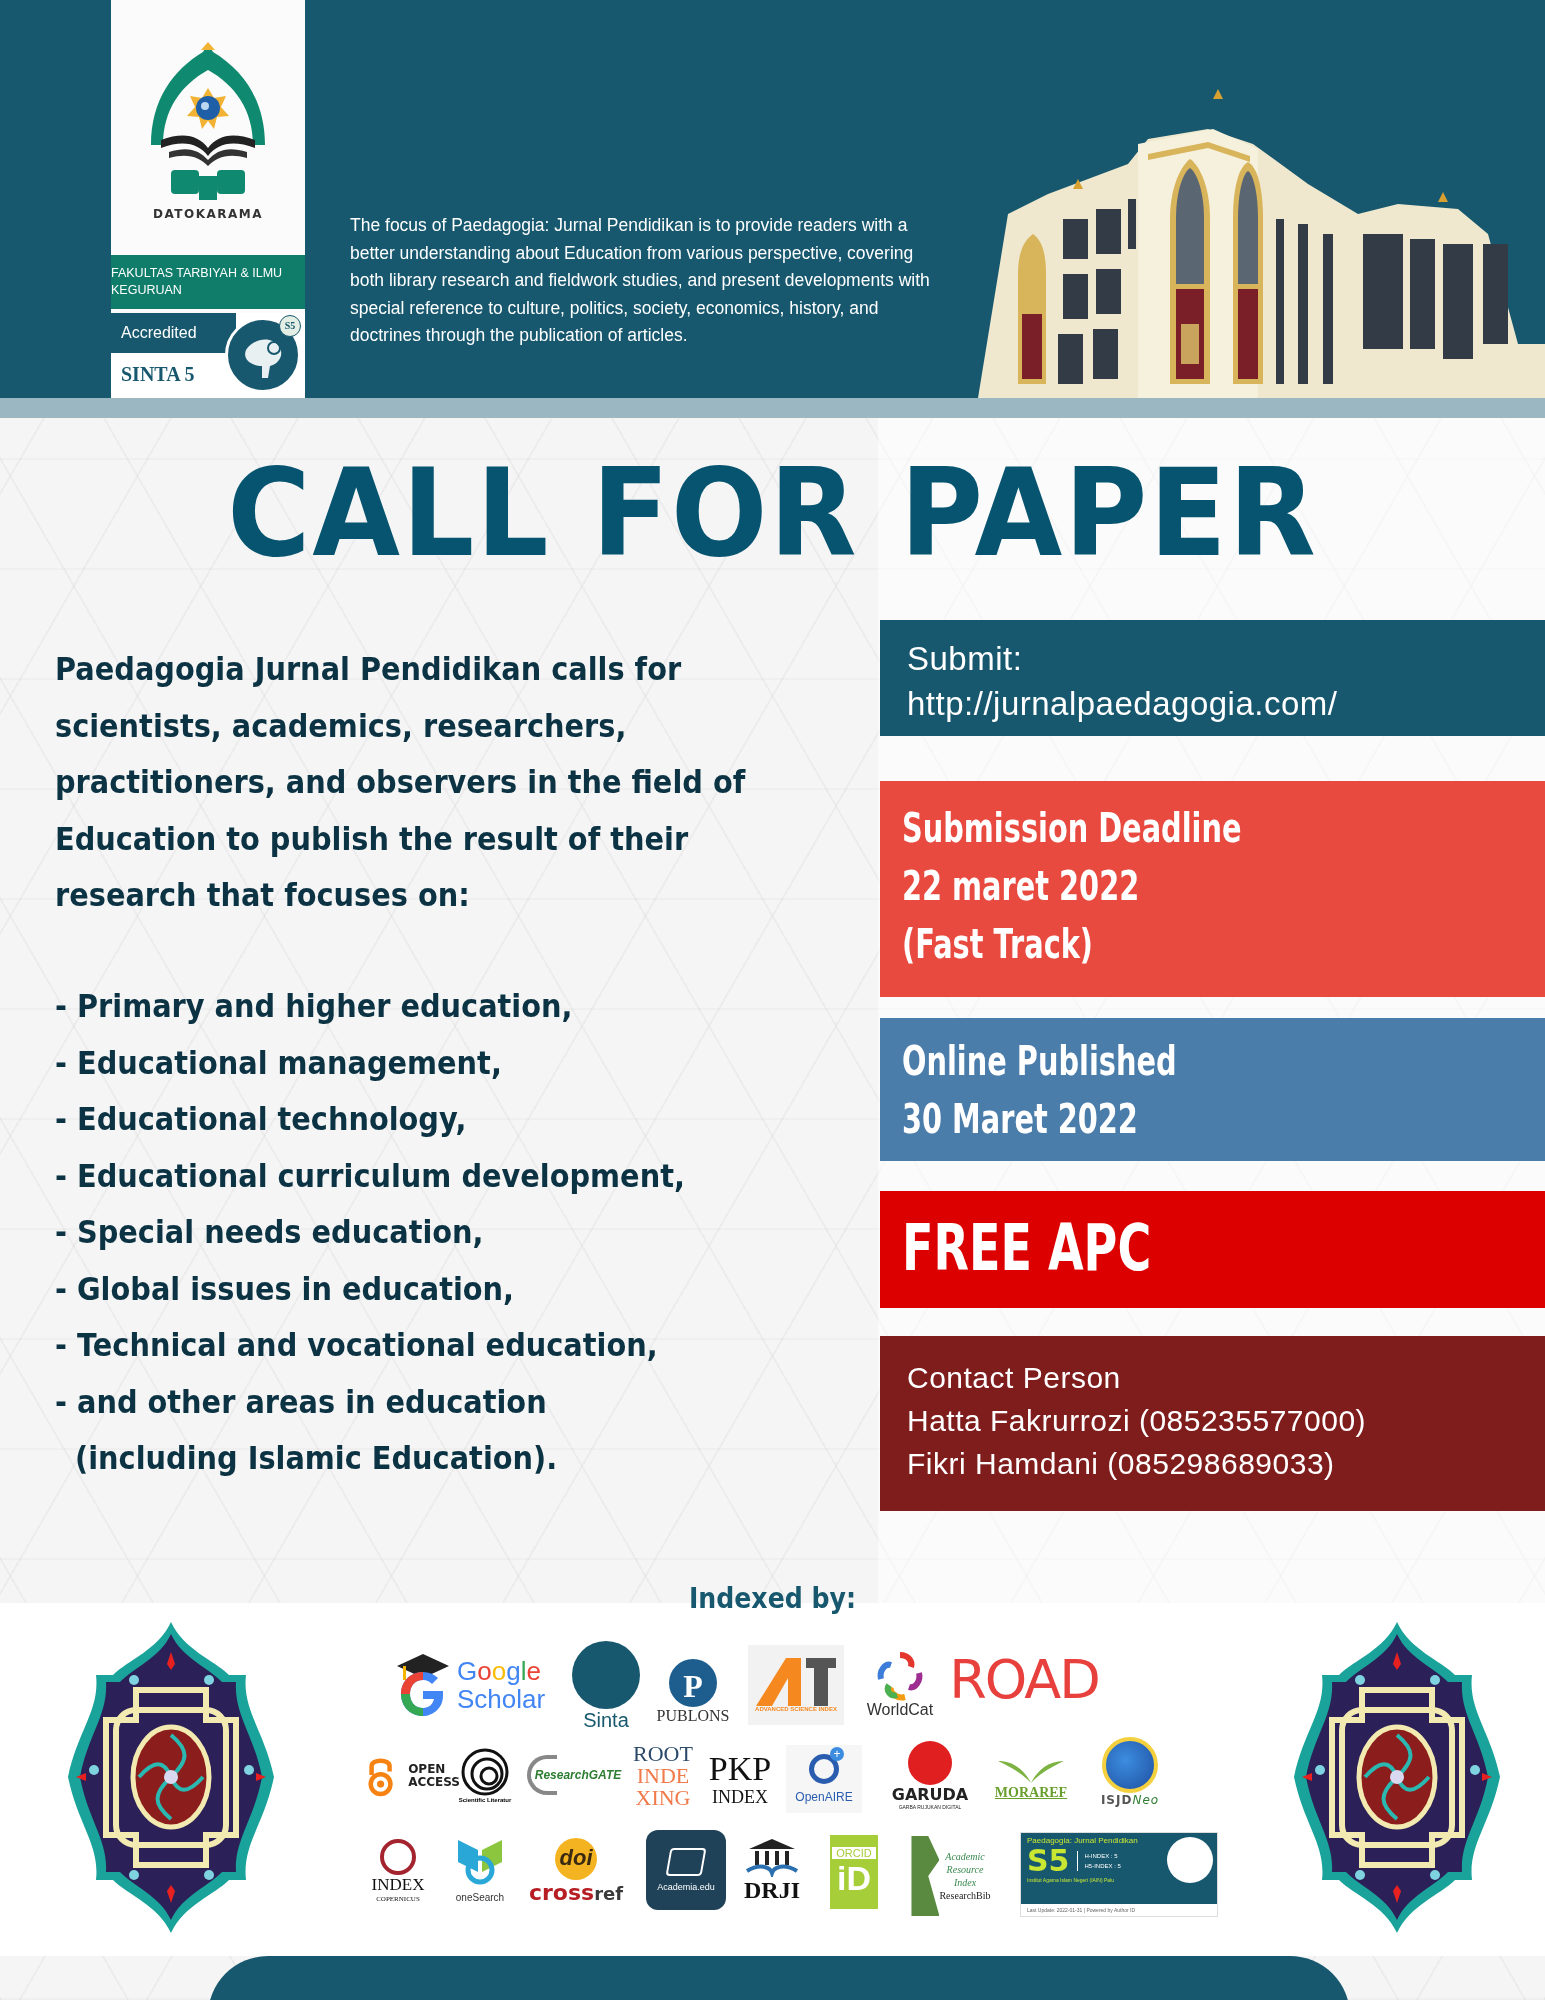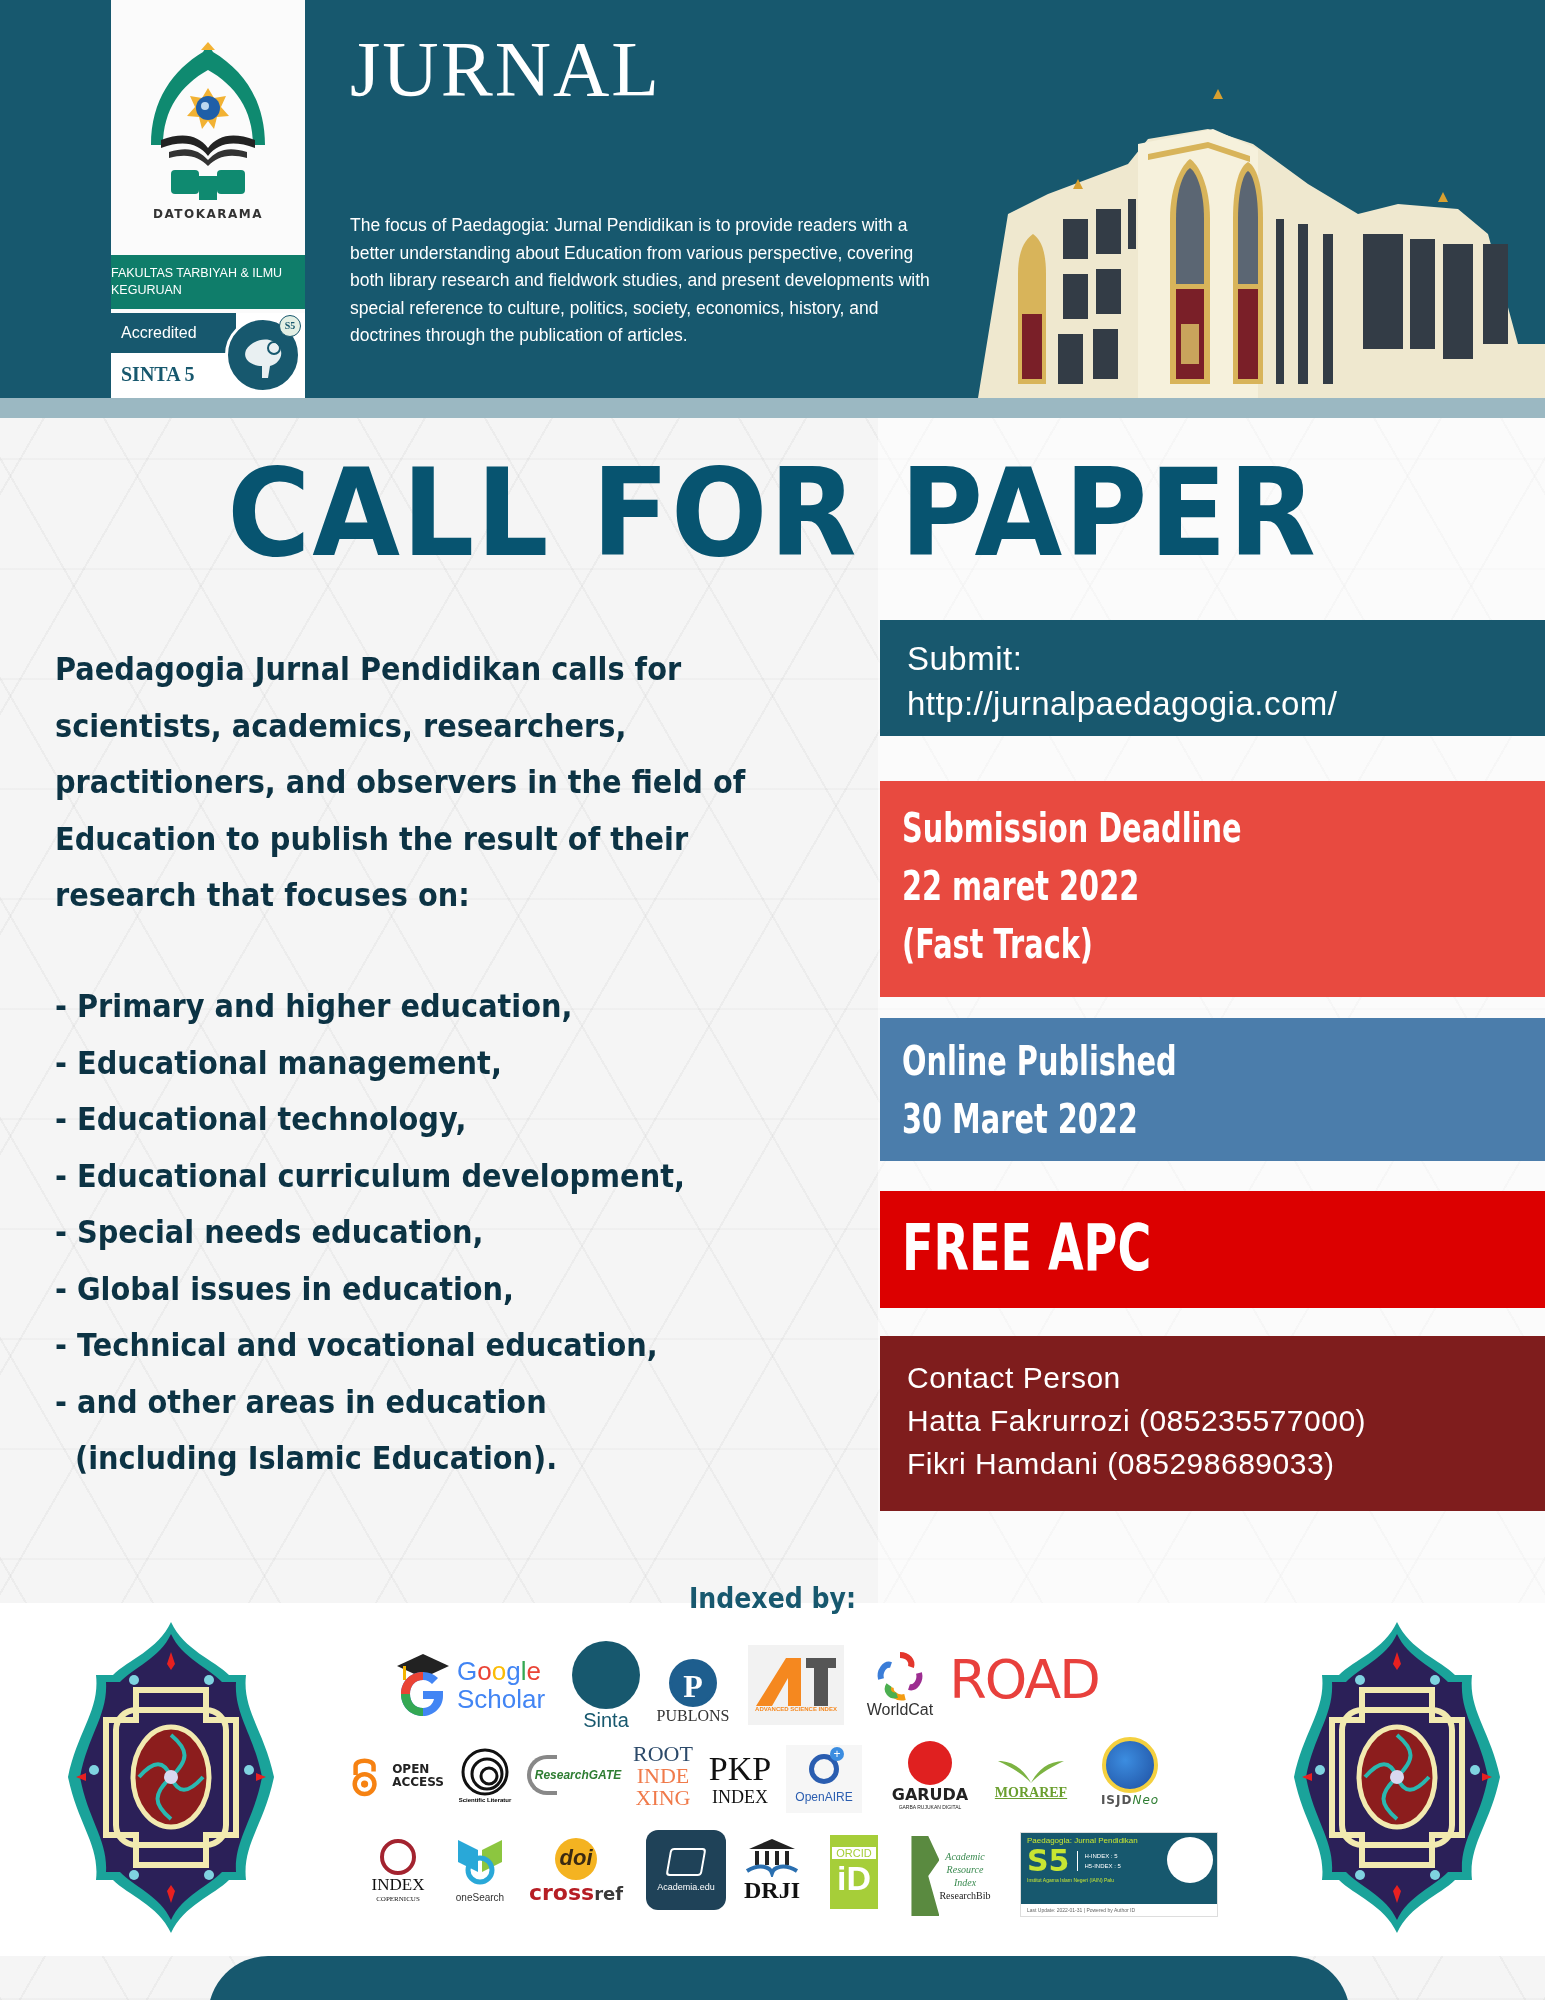--- a/index.html
+++ b/index.html
@@ -166,21 +166,20 @@
         <svg width="70" height="70" viewBox="0 0 70 70">
             <path d="M18 30 C25 18 45 15 52 28 C56 36 50 44 42 46 L40 58 L34 58 L34 46 C24 46 14 40 18 30 Z" fill="#e9f0f2"></path>
             <circle cx="46" cy="28" r="6" fill="none" stroke="#17586e" stroke-width="2"></circle>
           </svg>
       </div>
       <div class="s5-chip">S5</div>
     </div>
   </div>
 
   <div class="journal-title">
-    <div>JURNAL</div>
   </div>
   <div class="journal-desc">The focus of Paedagogia: Jurnal Pendidikan is to provide readers with a better understanding about Education from various perspective, covering both library research and fieldwork studies, and present developments with special reference to culture, politics, society, economics, history, and doctrines through the publication of articles.</div>
 
   <svg class="building" viewBox="0 0 567 354">
     <polygon points="0,354 30,170 70,150 150,120 170,95 230,85 275,100 330,140 380,170 420,160 480,165 510,190 540,300 567,300 567,354" fill="#efe8cf"></polygon>
     <polygon points="160,100 235,85 280,105 280,354 160,354" fill="#f6f1dc"></polygon>
     <path d="M170 110 L230 98 L272 112 L272 118 L230 104 L170 116 Z" fill="#d8b45a"></path>
     <path d="M192 175 C192 140 205 120 212 115 C220 120 232 140 232 175 L232 340 L192 340 Z" fill="#d8b45a"></path>
     <path d="M198 175 C198 145 206 128 212 124 C218 128 226 145 226 175 L226 240 L198 240 Z" fill="#5b6673"></path>
     <rect x="198" y="245" width="28" height="90" fill="#7a1f28"></rect>
@@ -349,21 +348,21 @@
       <path d="M30 46 C22 48 14 42 16 36" stroke="#f39c12" stroke-width="6" fill="none"></path>
       <path d="M6 28 C4 20 10 12 16 14" stroke="#3b7dd8" stroke-width="6" fill="none"></path>
       <path d="M14 34 C10 40 16 46 22 44" stroke="#4caf50" stroke-width="6" fill="none"></path>
     </svg>
   <div style="font-size:16px;color:#333;">WorldCat</div>
 </div>
 <div class="logo" style="left:948px;top:1640px;width:152px;height:78px;">
   <div style="font-family:'DejaVu Sans',sans-serif;font-weight:normal;font-size:54px;color:#e8403c;letter-spacing:-2px;text-align:center;">ROAD</div>
 </div>
 
-<div class="logo" style="left:352px;top:1745px;width:92px;height:62px;gap:12px;">
+<div class="logo" style="left:368px;top:1745px;width:92px;height:62px;gap:12px;">
   <svg width="28" height="46" viewBox="0 0 28 46">
       <path d="M4 22 L4 12 C4 4 24 4 24 12 L24 18" stroke="#f68212" stroke-width="5" fill="none"></path>
       <circle cx="14" cy="32" r="11" fill="none" stroke="#f68212" stroke-width="5"></circle>
       <circle cx="14" cy="32" r="4" fill="#f68212"></circle>
     </svg>
   <div style="font-family:'DejaVu Sans',sans-serif;font-weight:bold;font-size:12px;line-height:13px;color:#222;text-align:left;margin-left:3px;">OPEN<br>ACCESS</div>
 </div>
 <div class="logo" style="left:448px;top:1740px;width:74px;height:70px;flex-direction:column;">
   <svg width="50" height="50" viewBox="0 0 50 50">
       <circle cx="25" cy="25" r="22" fill="none" stroke="#111" stroke-width="3"></circle>

